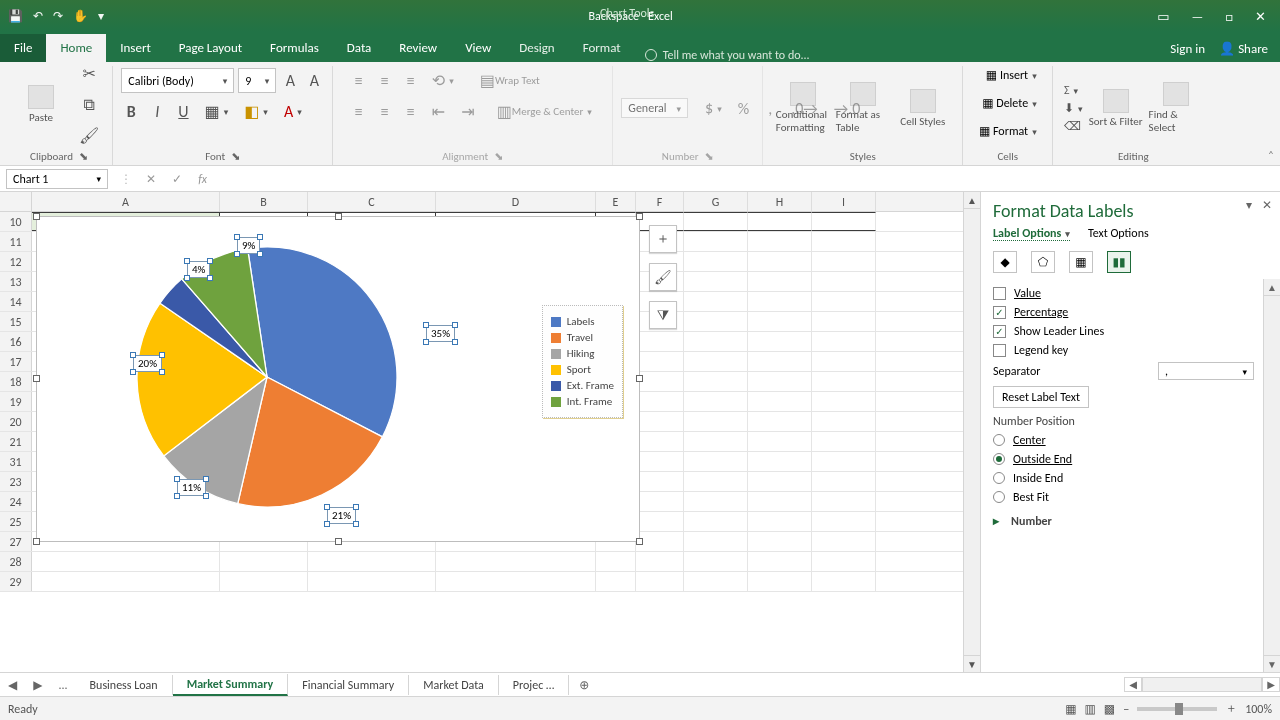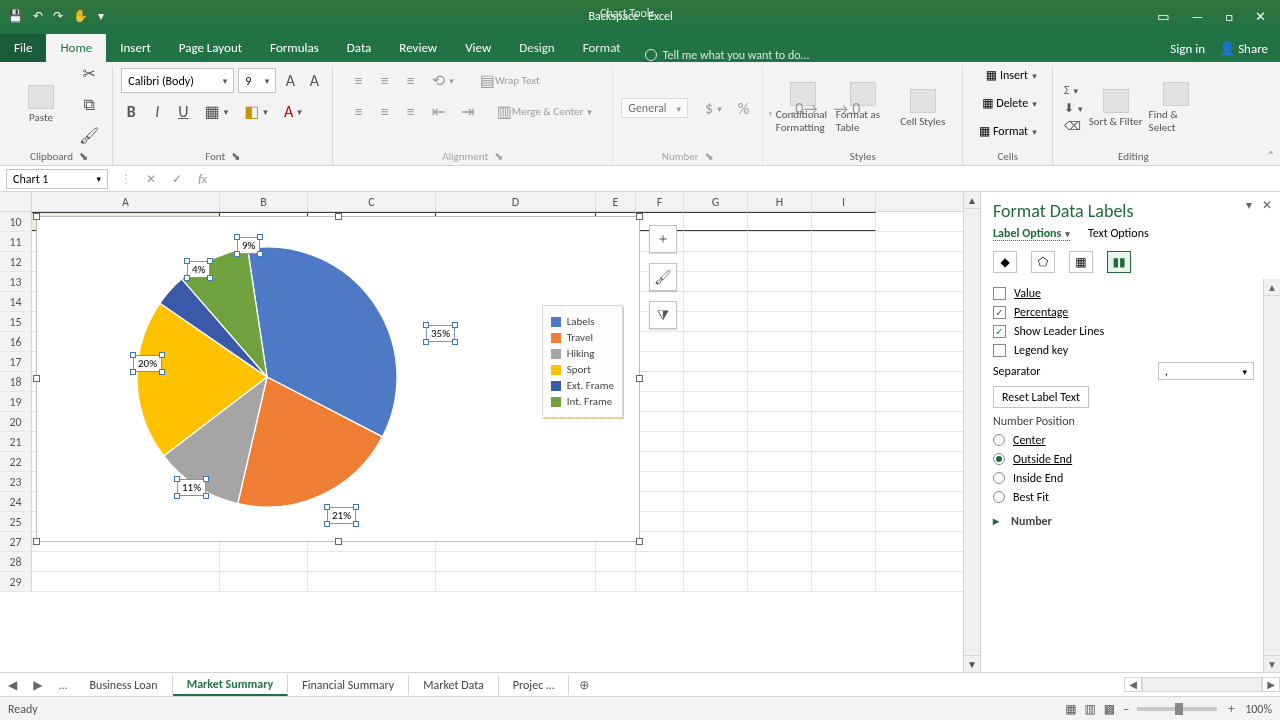--- a/index.html
+++ b/index.html
@@ -443,21 +443,21 @@
           <div class="cell" style="width: 88px;"></div>
           <div class="cell" style="width: 128px;"></div>
           <div class="cell" style="width: 160px;"></div>
           <div class="cell" style="width: 40px;"></div>
           <div class="cell" style="width: 48px;"></div>
           <div class="cell" style="width: 64px;"></div>
           <div class="cell" style="width: 64px;"></div>
           <div class="cell" style="width: 64px;"></div>
         </div>
         <div class="row">
-          <div class="rh">22</div>
+          <div class="rh">31</div>
           <div class="cell" style="width: 188px;"></div>
           <div class="cell" style="width: 88px;"></div>
           <div class="cell" style="width: 128px;"></div>
           <div class="cell" style="width: 160px;"></div>
           <div class="cell" style="width: 40px;"></div>
           <div class="cell" style="width: 48px;"></div>
           <div class="cell" style="width: 64px;"></div>
           <div class="cell" style="width: 64px;"></div>
           <div class="cell" style="width: 64px;"></div>
         </div>

